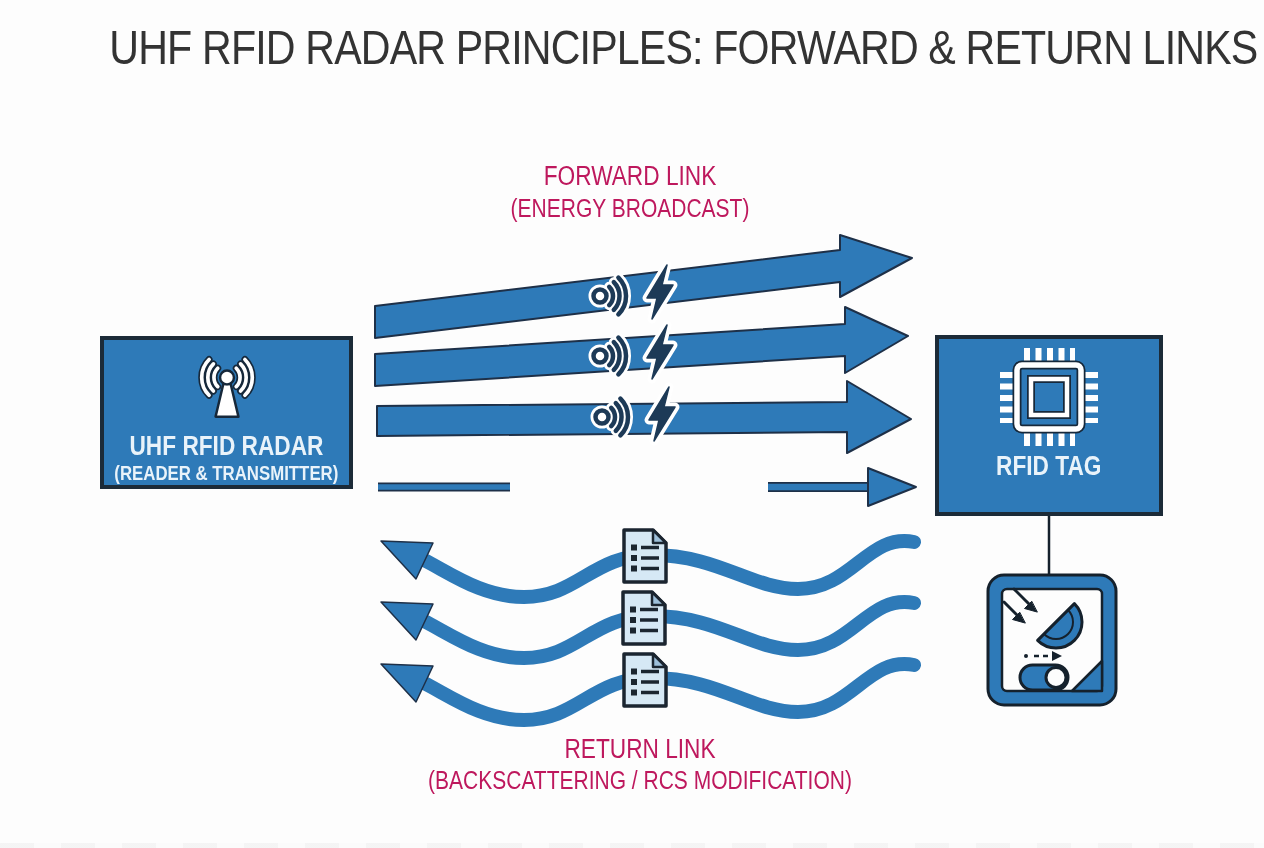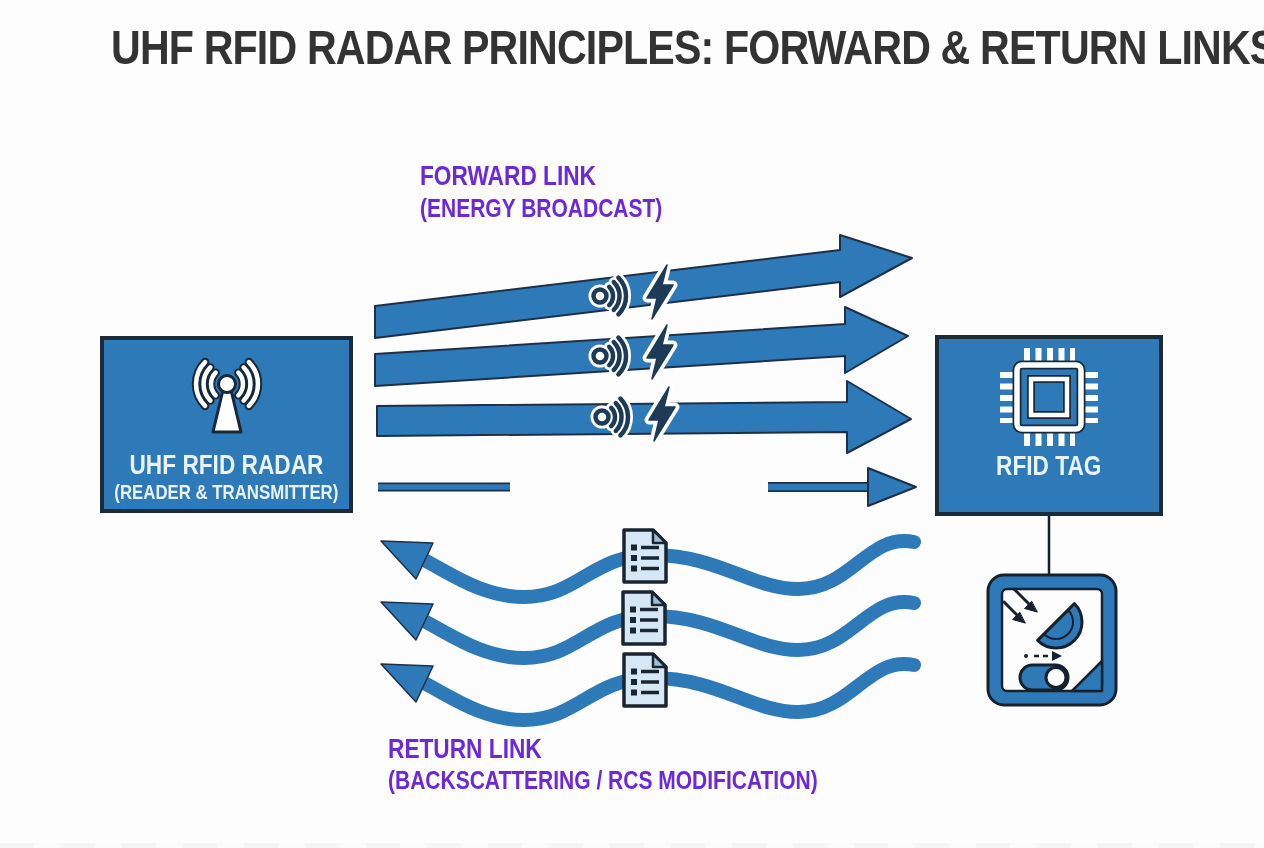--- a/index.html
+++ b/index.html
@@ -5,37 +5,37 @@
   html,body { margin:0; padding:0; background:#ffffff; }
   .stage {
     position:relative; width:1264px; height:848px;
     background:#fdfdfd; overflow:hidden;
     font-family:"Liberation Sans", sans-serif;
   }
   .layer { position:absolute; left:0; top:0; }
   .cond { display:inline-block; transform:scaleX(0.84); transform-origin:50% 50%; white-space:nowrap; }
   .title {
     position:absolute; top:20px; left:0; width:1264px; text-align:center;
-    font-weight:700; font-size:49px; line-height:54px; color:#333333; letter-spacing:-1px;
-  }
-  .lbl { position:absolute; color:#6d28d9; font-weight:700; }
+    font-weight:400; font-size:49px; line-height:54px; color:#333333; letter-spacing:-1px;
+  }
+  .lbl { position:absolute; text-align:center; color:#be185d; font-weight:400; }
   .lbl span { display:block; }
   .fwd { top:160px; left:380px; width:500px; font-size:27px; line-height:32px; }
   .fwd .sub { font-size:25px; }
   .energy { top:470px; left:500px; width:274px; font-size:30px; line-height:34px; }
   .ret { top:734px; left:340px; width:600px; font-size:27px; line-height:31px; }
   .ret .sub { font-size:25px; }
   .rcs-lbl { top:707px; left:949px; width:200px; font-size:22px; line-height:26px; }
   .box {
     position:absolute; box-sizing:border-box;
     background:#2e7ab8; border:4px solid #1c2b38;
     display:flex; flex-direction:column; align-items:center; justify-content:flex-start;
     color:#e9f3fa;
   }
-  .reader { left:100px; top:336px; width:253px; height:177px; }
+  .reader { left:100px; top:336px; width:253px; height:153px; }
   .tag    { left:935px; top:335px; width:228px; height:181px; }
   .box .bt { font-size:27px; font-weight:700; line-height:30px; margin-top:-2px; }
   .box .bs { font-size:20px; font-weight:700; line-height:24px; }
   .reader .icon-svg { margin-top:8px; }
   .tag .icon-svg { margin-top:2px; }
   .edge {
     position:absolute; bottom:0; left:0; width:100%; height:5px; opacity:.5;
     background:repeating-linear-gradient(90deg,#ececec 0 34px,#f9f9f9 34px 61px);
   }
 </style>

